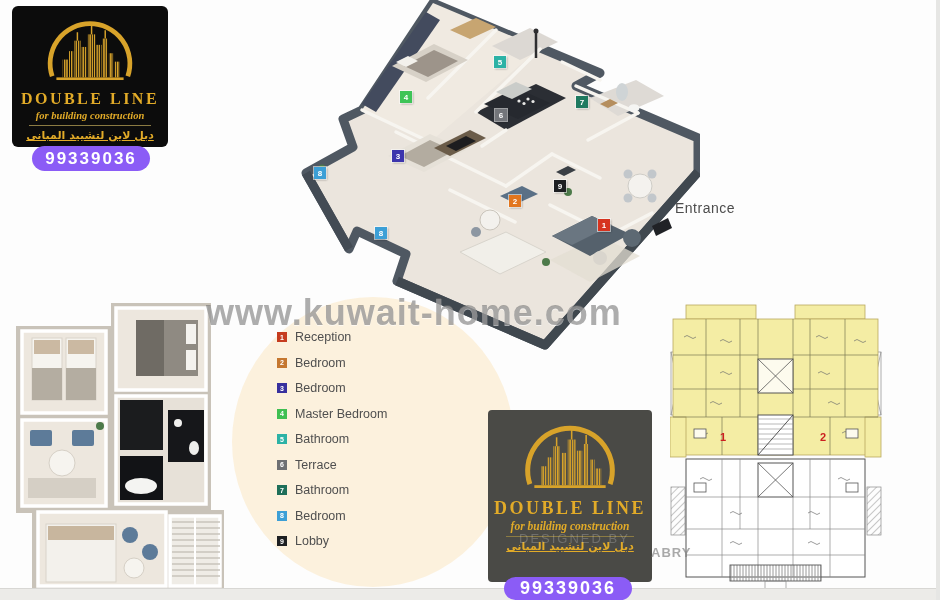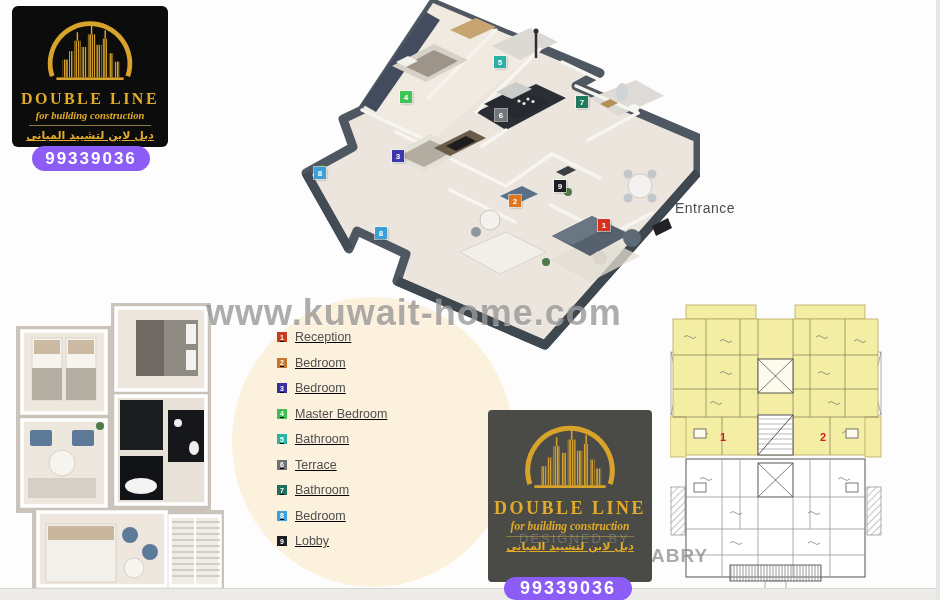--- a/index.html
+++ b/index.html
@@ -29,37 +29,37 @@
   .logo-bottom .tagline{font-size:11.5px;}
   .logo .divider{width:78%;border-top:1px solid #8b7b43;margin:4px 0 3px;}
   .logo .arabic{color:#e2ab28;font-size:11px;font-weight:bold;direction:rtl;
                 font-family:"DejaVu Sans",sans-serif;white-space:nowrap;text-decoration:underline;}
   .pill{position:absolute;background:#8b5cf6;color:#ffffff;font-weight:bold;text-align:center;
         border-radius:13px;letter-spacing:2px;z-index:6;}
   .pill-top{left:32px;top:146px;width:118px;height:25px;font-size:17px;line-height:25px;}
   .pill-bottom{left:504px;top:577px;width:128px;height:23px;font-size:18px;line-height:23px;border-radius:12px;}
   
   .legend{position:absolute;left:277px;top:331px;display:flex;flex-direction:column;gap:13px;z-index:4;}
-  .leg-row{display:flex;align-items:center;height:12.5px;text-decoration:underline;}
+  .leg-row{display:flex;align-items:center;height:12.5px;}
   .leg-chip{width:10px;height:10px;display:flex;align-items:center;justify-content:center;
             color:#fff;font-size:7px;font-weight:bold;line-height:1;flex:none;}
   .leg-label{margin-left:8px;font-size:12.5px;color:#4f4f4f;}
   
   .mk{position:absolute;width:12px;height:12px;display:flex;align-items:center;justify-content:center;
       color:#fff;font-size:8px;font-weight:bold;z-index:4;
       box-shadow:0 0 0 1px rgba(255,255,255,.55),1px 1px 2px rgba(0,0,0,.35);}
   .entrance{position:absolute;left:663px;top:200px;font-size:14px;color:#4c4c4c;
             letter-spacing:.5px;z-index:4;margin-left:12px;}
   
   .wm-site{position:absolute;left:206px;top:292px;font-size:36px;font-weight:bold;
            color:rgba(105,105,105,.55);letter-spacing:1px;white-space:nowrap;z-index:6;
            text-shadow:0 1px 0 rgba(255,255,255,.55);}
   .ghost-designed{position:absolute;left:519px;top:531px;font-size:13px;font-weight:normal;
                   letter-spacing:2px;color:rgba(210,210,210,.28);z-index:7;}
-  .ghost-abry{position:absolute;left:651px;top:545px;font-size:19px;font-weight:bold;
+  .ghost-abry{position:absolute;left:651px;top:545px;font-size:13px;font-weight:bold;
               letter-spacing:1px;color:rgba(125,125,125,.65);z-index:7;}
   
   .unit-num{font-family:"Liberation Sans",sans-serif;font-weight:bold;}
 </style>
 </head>
 <body>
 
 <div class="canvas">
 
   <div class="cream-ellipse"></div>

